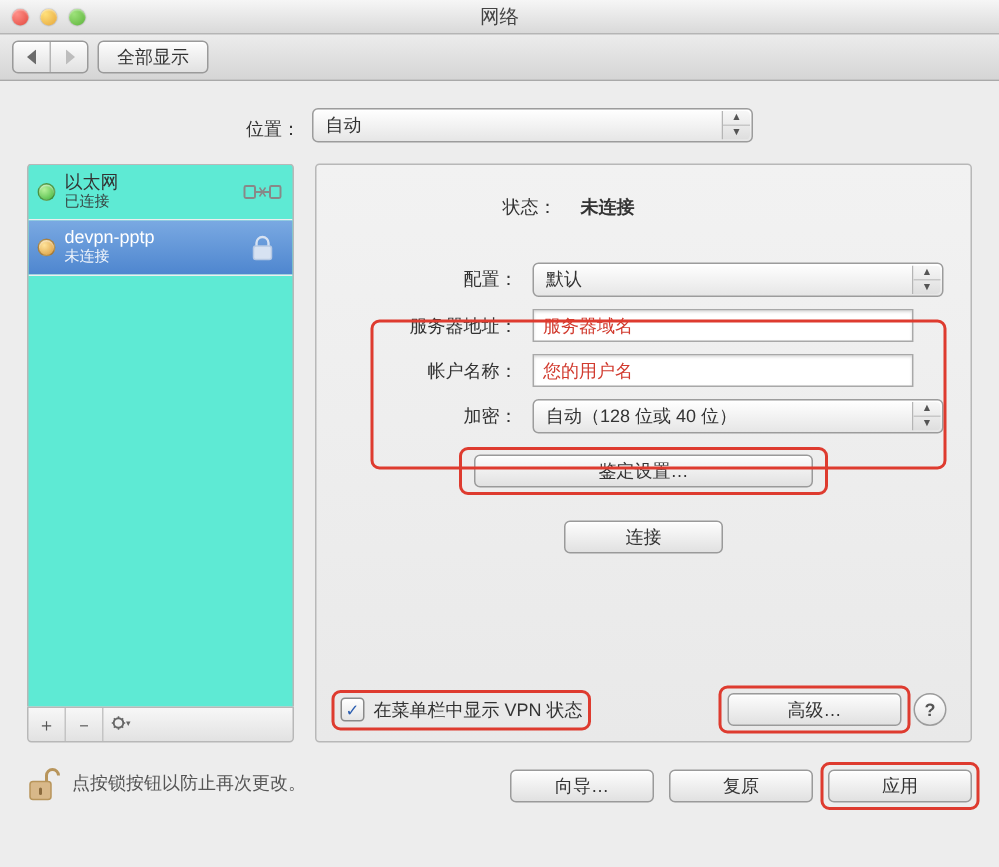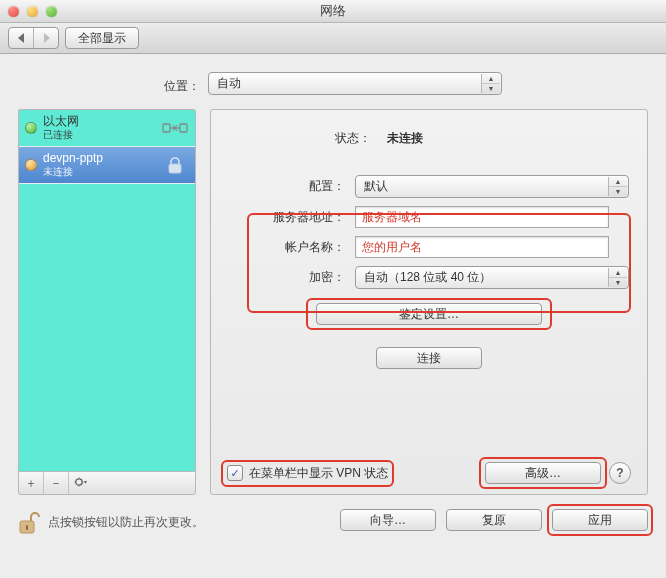--- a/index.html
+++ b/index.html
@@ -223,21 +223,21 @@
     border: 1px solid #9c9c9c;
     background: linear-gradient(#fff,#e4e4e4);
     display:inline-flex; align-items:center; justify-content:center;
     color:#555; font-weight:bold;
     margin-left: 8px;
   }
 
   
   .footer {
     margin-top: 14px;
-    display: flex; align-items: flex-start;
+    display: flex; align-items: flex-end;
     gap: 24px;
   }
   .lock-area { display:flex; align-items:center; gap:8px; color:#555; flex:1; }
   .lock-icn { width:22px; height:26px; display:flex; align-items:flex-end; justify-content:center;}
   .footer-btns { display:flex; gap:10px; position: relative; }
 
   svg { display:block; }
 </style>
 </head>
 <body>

